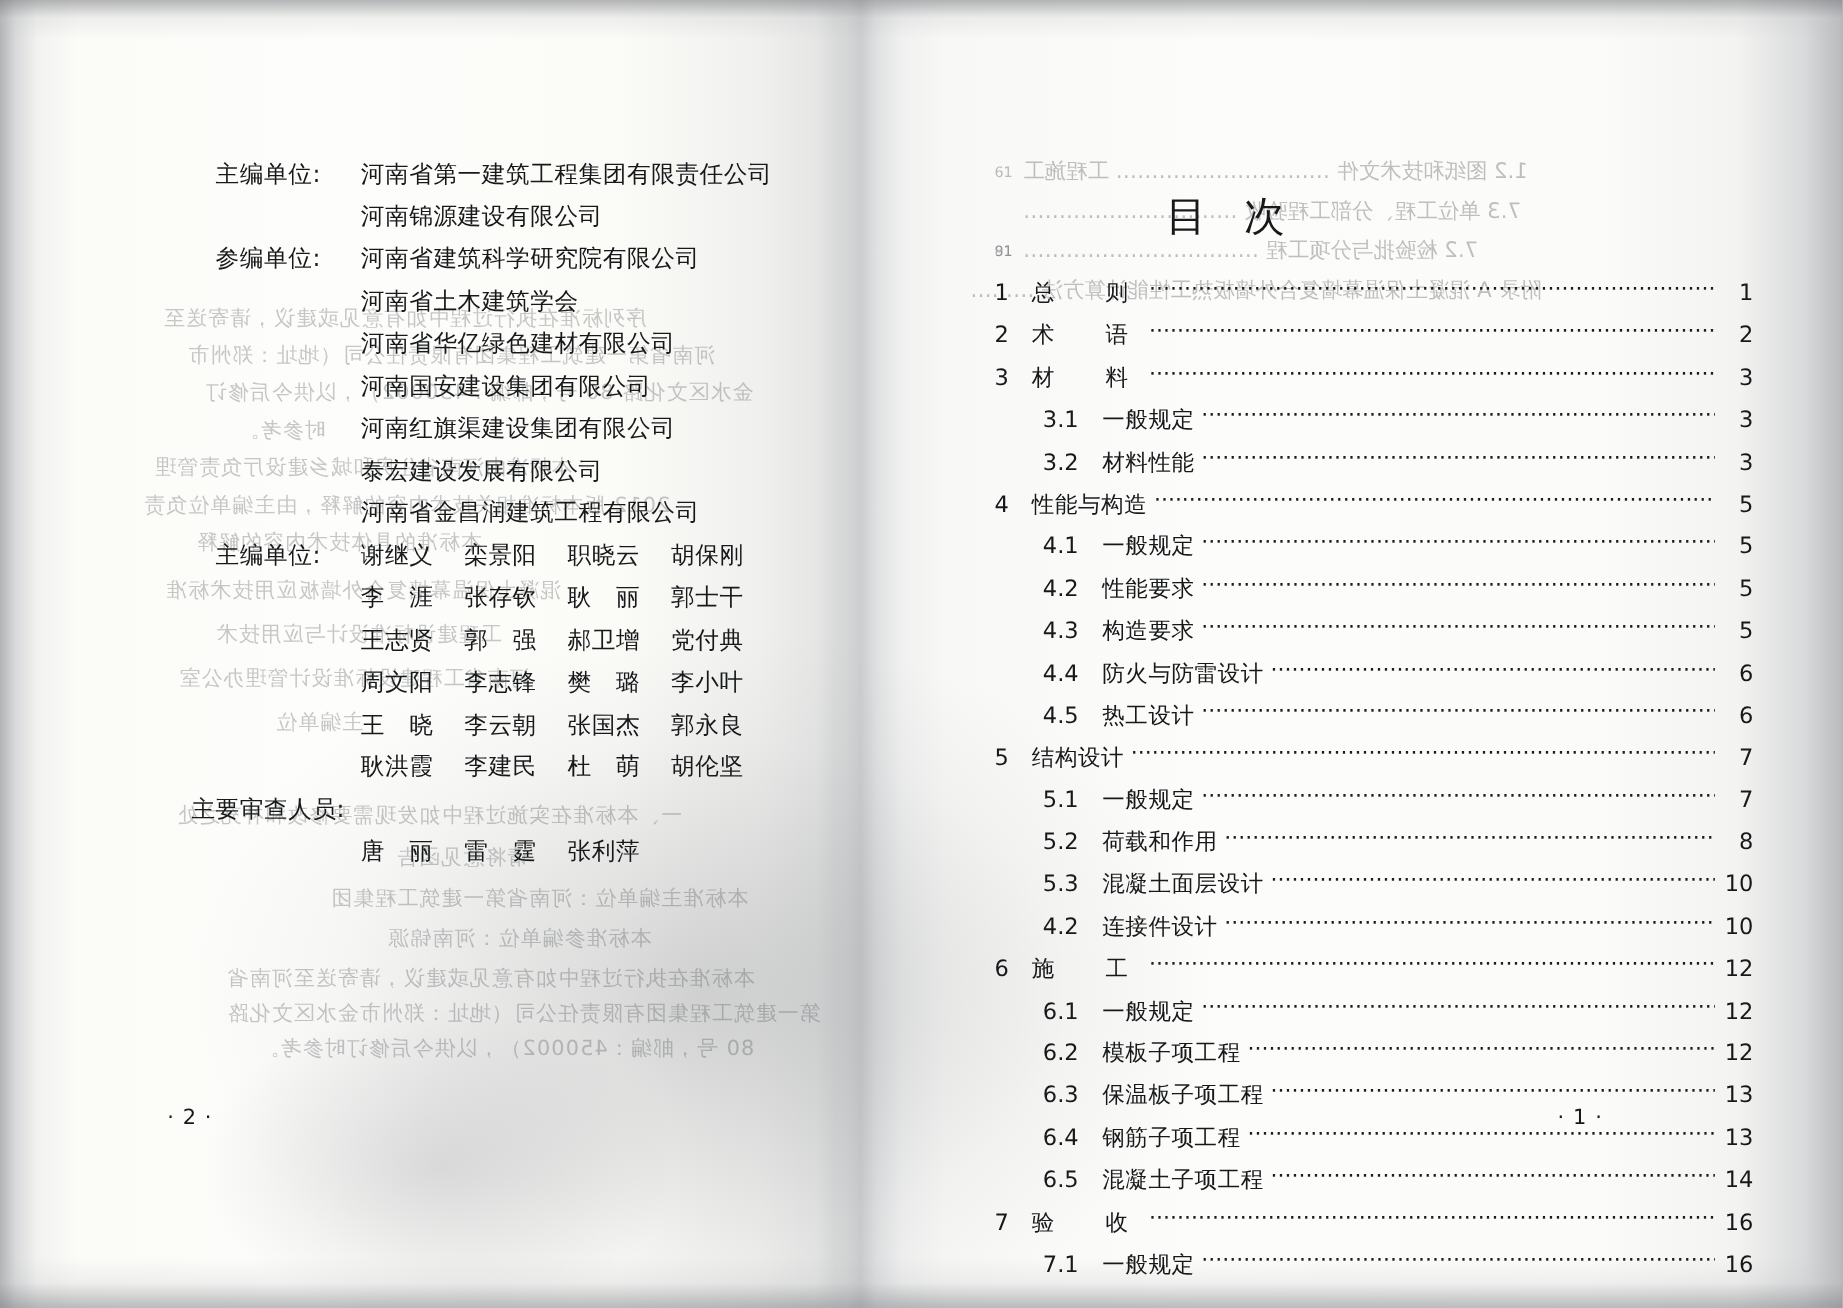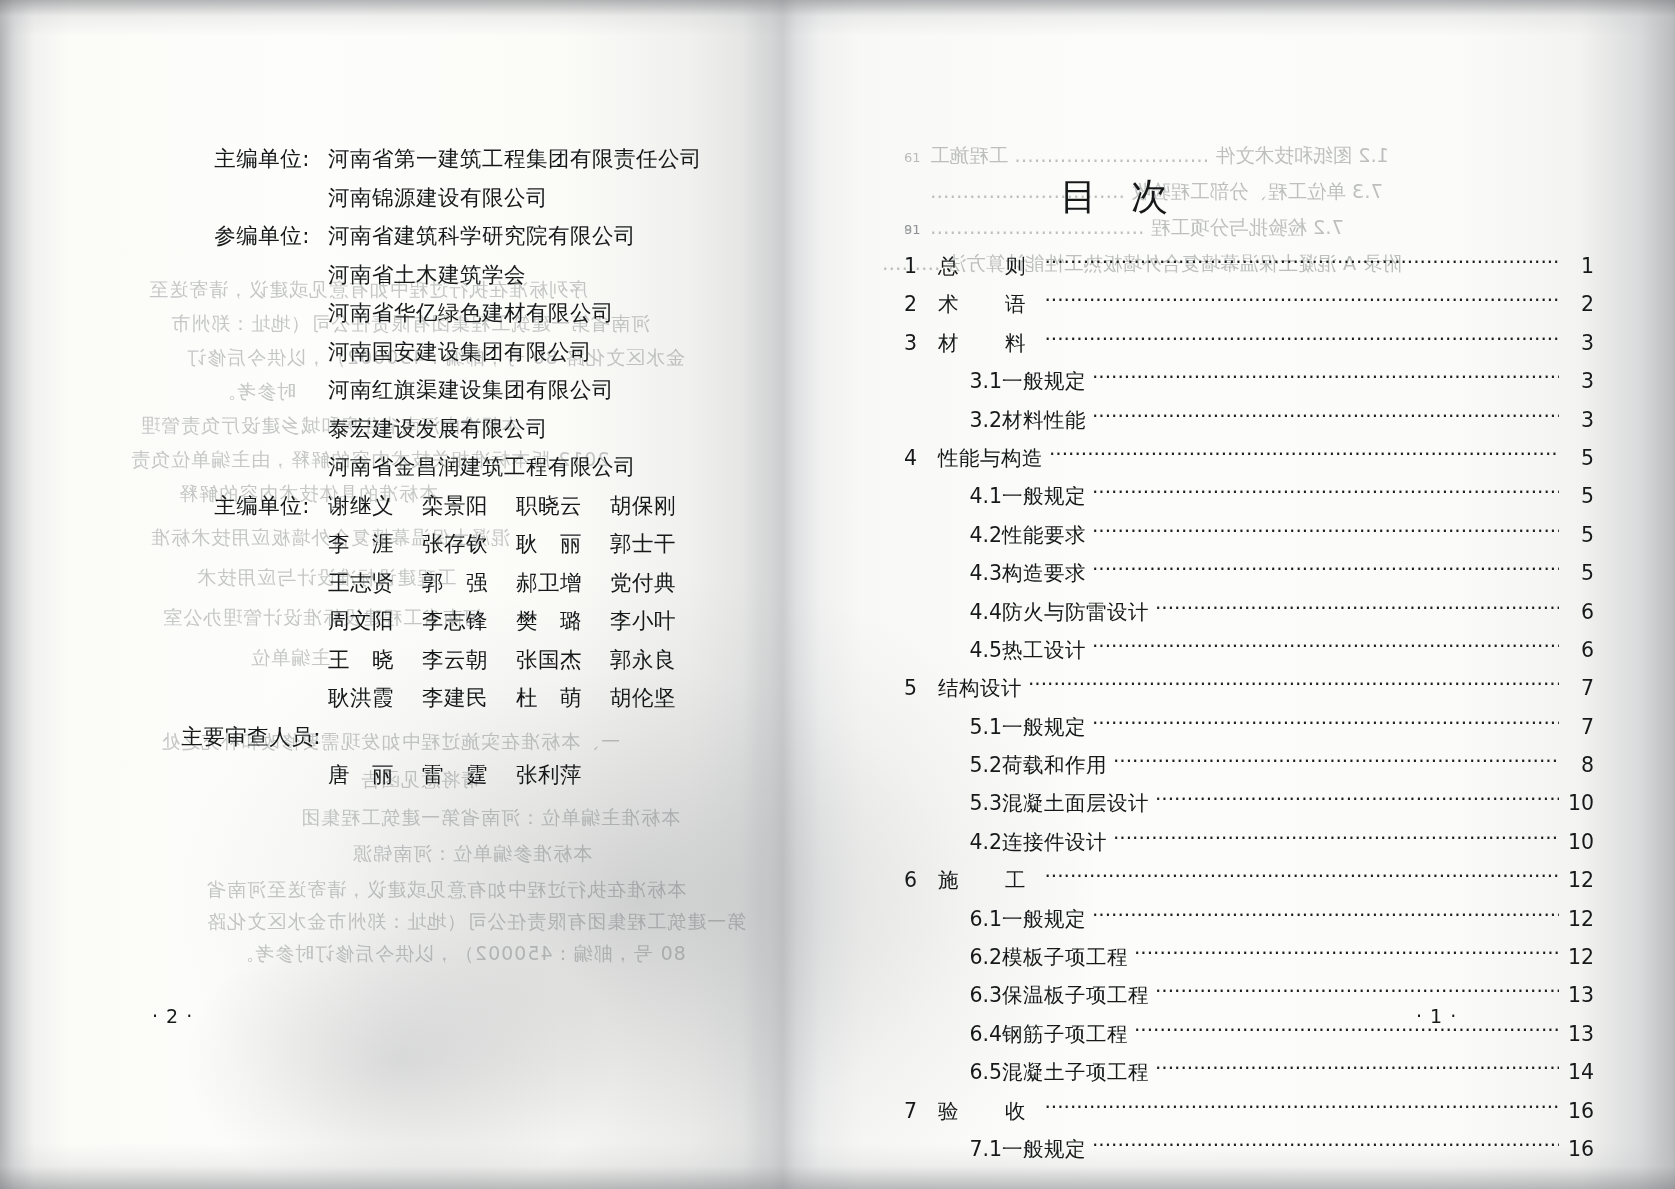--- a/index.html
+++ b/index.html
@@ -63,21 +63,21 @@
     letter-spacing: 0.5px;
   }
   .credit-row {
     display: flex;
     align-items: baseline;
     white-space: nowrap;
   }
   .credit-label {
     width: 132px;
     flex: 0 0 132px;
-    text-align: center;
+    text-align: left;
   }
   .credit-value {
     flex: 1 1 auto;
   }
   .names {
     display: flex;
     gap: 0;
   }
   .names span {
     display: inline-block;
@@ -132,21 +132,20 @@
     height: 38.4px;
     white-space: nowrap;
   }
   .toc-num {
     flex: 0 0 auto;
     width: 34px;
   }
   .toc-row.lvl2 .toc-num {
     width: 54px;
     margin-left: 44px;
-    text-align: right;
   }
   .toc-label {
     flex: 0 0 auto;
     letter-spacing: 0.5px;
   }
   .toc-label.spaced {
     letter-spacing: 13px;
   }
   .toc-dots {
     flex: 1 1 auto;

